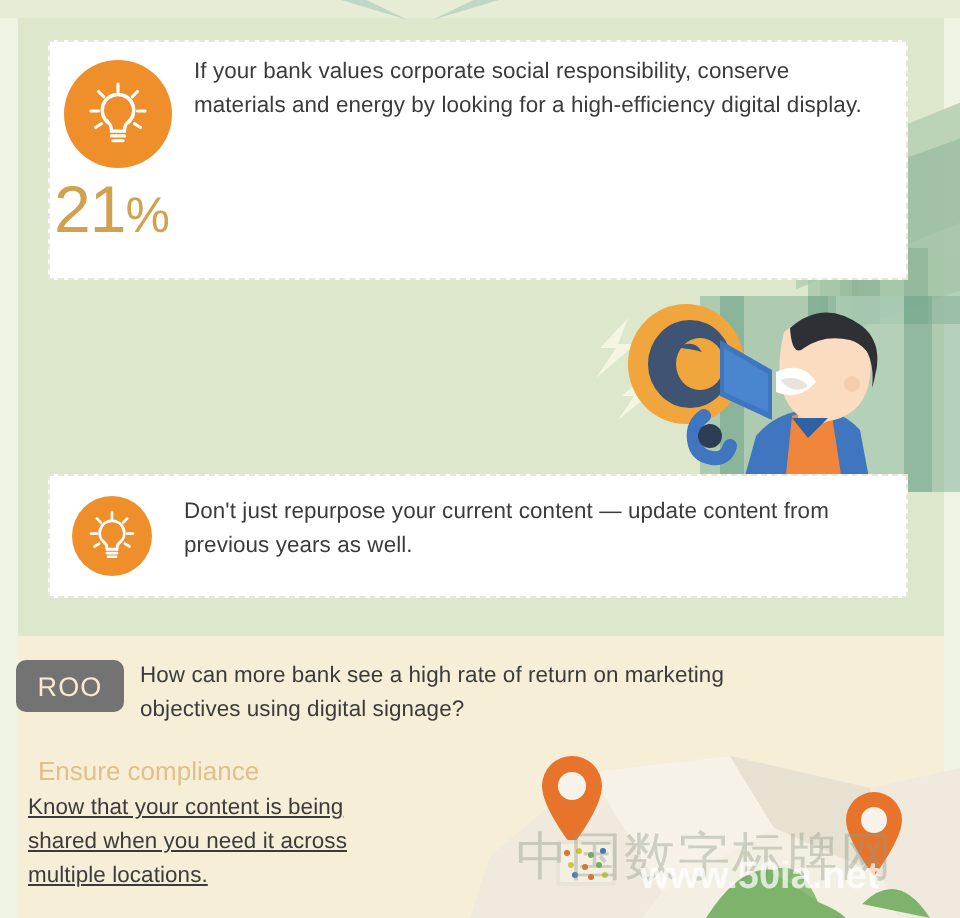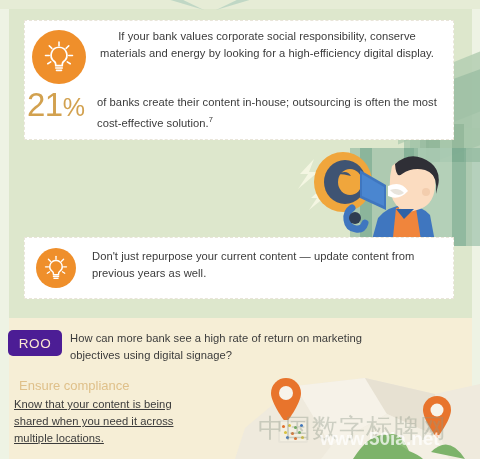--- a/index.html
+++ b/index.html
@@ -146,21 +146,21 @@
   .bulb-wrap svg { display: block; }
 
   
   .body-text {
     position: absolute;
     color: #3b3b3b;
     font-size: 11.2px;
     line-height: 17px;
     letter-spacing: .05px;
   }
-  .t-card1 { left: 97px; top: 28px; width: 340px; text-align: center; }
+  .t-card1 { left: 97px; top: 28px; width: 340px; }
   .t-stat  { left: 97px; top: 94px; width: 340px; }
   .t-card2 { left: 92px; top: 248px; width: 340px; }
 
   .stat-number {
     position: absolute;
     left: 27px; top: 88px;
     font-size: 33px;
     color: #d2a14f;
     letter-spacing: -0.5px;
     line-height: 1;
@@ -179,21 +179,21 @@
   .sec-head-2 { left: 19px; top: 377px; }
 
   .sec-body-1 { left: 19px; top: 177px; width: 215px; }
   .sec-body-2 { left: 14px; top: 396px; width: 190px; text-decoration: underline; }
 
   
   .roo-badge {
     position: absolute;
     left: 8px; top: 330px;
     width: 54px; height: 26px;
-    background: #4c1d95;
+    background: #737373;
     border-radius: 5px;
     color: #fbe8d2;
     font-size: 13.5px;
     letter-spacing: .6px;
     display: flex;
     align-items: center;
     justify-content: center;
   }
   .roo-q {
     position: absolute;
@@ -297,23 +297,20 @@
       <line x1="20.6" y1="41.8" x2="27.4" y2="41.8" stroke="#ffffff" stroke-width="2.1" stroke-linecap="round"></line>
     </svg>
   </div>
 
   <div class="body-text t-card1">If your bank values corporate social responsibility, conserve materials and energy by looking for a high-efficiency digital display.</div>
 
   <div class="stat-number">
     <span>21</span><span class="pct">%</span>
   </div>
 
-  <div class="body-text t-stat">
-    <span>of banks create their content in-house; outsourcing is often the most cost-effective solution.</span><span class="sup">7</span>
-  </div>
 
 
   <svg class="bolt" style="left:292px; top:158px;" width="34" height="34" viewBox="0 0 34 34">
     <path d="M22 1 L8 16 h8 L6 31 l20 -17 h-9 z" fill="#f4f6e2"></path>
   </svg>
   <svg class="bolt" style="left:306px; top:186px;" width="26" height="26" viewBox="0 0 26 26">
     <path d="M17 1 L5 12 h6 L3 24 l16 -13 h-7 z" fill="#f4f6e2"></path>
   </svg>
 
   <svg class="person" viewBox="0 0 180 95">

